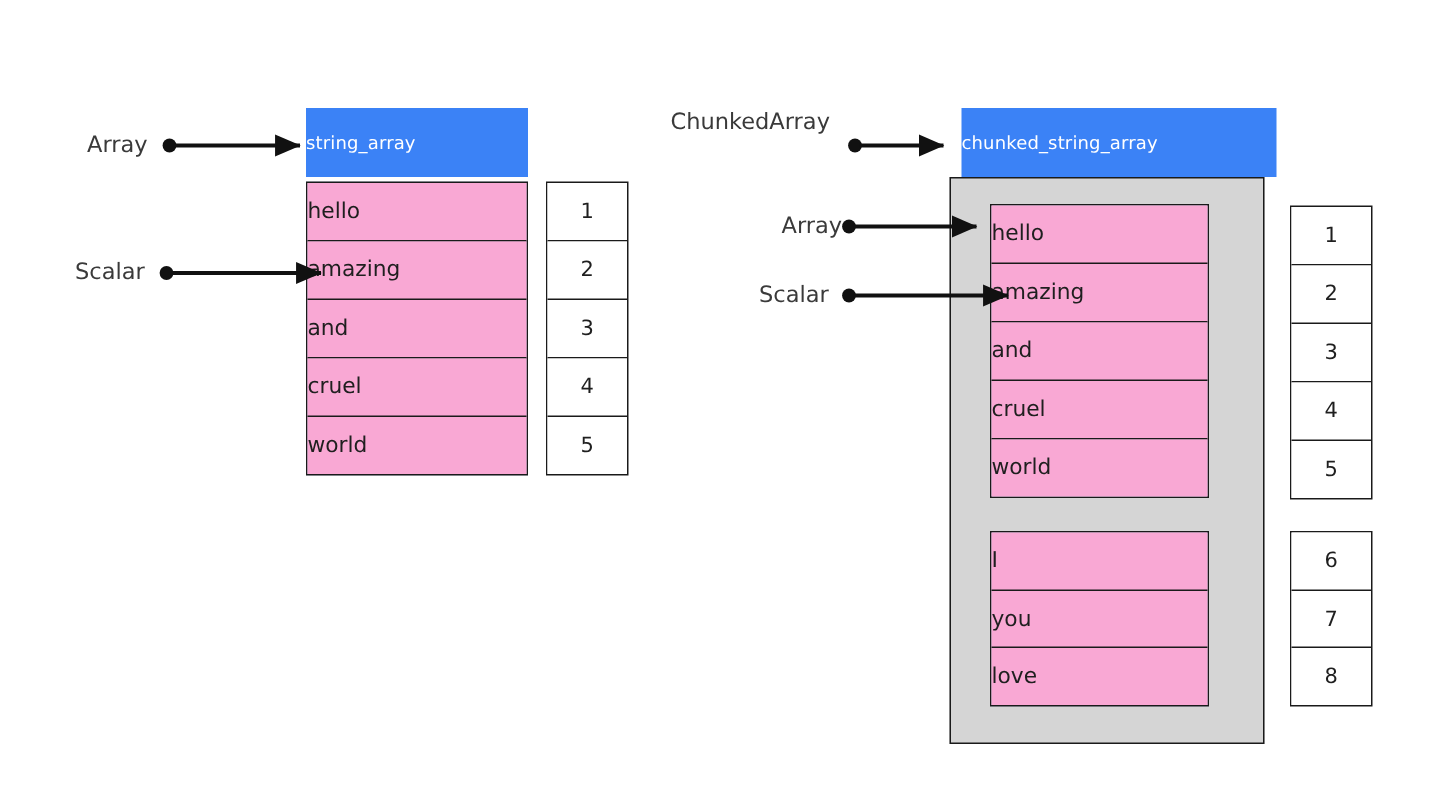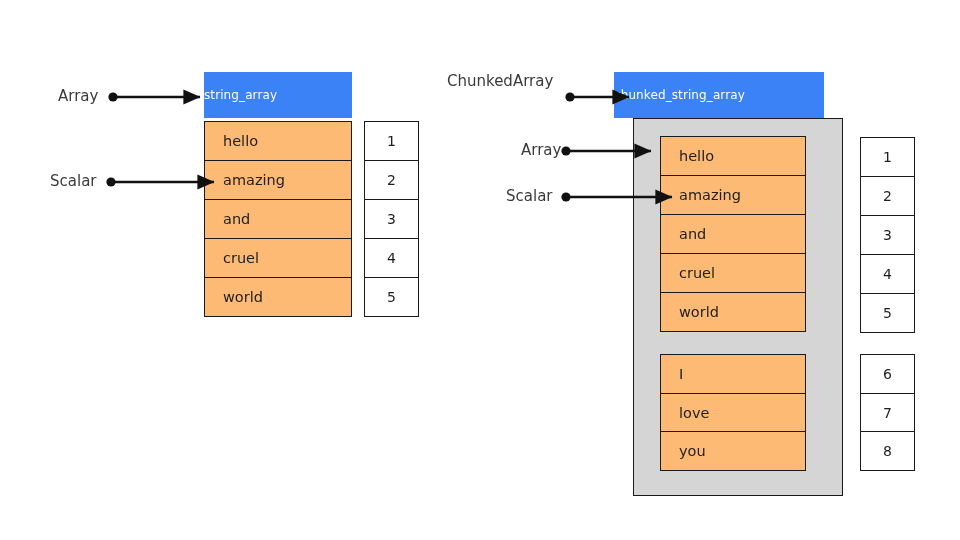--- a/index.html
+++ b/index.html
@@ -40,26 +40,26 @@
   }
 
   
   .blue-stack {
     border: 1px solid #1a1a1a;
     background: #cfdef4;
     display: flex;
     flex-direction: column;
   }
   .blue-cell {
-    background: #fdba74;
+    background: #f9a8d4;
     color: #1f1f1f;
     font-size: 14.5px;
     display: flex;
     align-items: center;
-    padding-left: 18px;
+    padding-left: 0;
     border-bottom: 1px solid #1a1a1a;
     box-sizing: border-box;
     flex: 1 1 0;
   }
   .blue-cell:last-child { border-bottom: none; }
 
   
   .idx-stack {
     border: 1px solid #1a1a1a;
     background: #ffffff;
@@ -119,21 +119,21 @@
     <div class="idx-cell">4</div>
     <div class="idx-cell">5</div>
   </div>
 
   <div class="abs ann-label" style="left:447px; top:74px;">ChunkedArray</div>
 
   <div class="abs ann-label" style="left:521px; top:143px;">Array</div>
 
   <div class="abs ann-label" style="left:506px; top:189px;">Scalar</div>
 
-  <div class="abs title-bar" style="left:614px; top:72px; width:210px; height:46px;">chunked_string_array</div>
+  <div class="abs title-bar" style="left:641px; top:72px; width:210px; height:46px;">chunked_string_array</div>
 
   <div class="abs gray-box" style="left:633px; top:118px; width:210px; height:378px;"></div>
 
   <div class="abs blue-stack" style="left:660px; top:136px; width:146px; height:196px;">
     <div class="blue-cell">hello</div>
     <div class="blue-cell">amazing</div>
     <div class="blue-cell">and</div>
     <div class="blue-cell">cruel</div>
     <div class="blue-cell">world</div>
   </div>
@@ -141,22 +141,22 @@
   <div class="abs idx-stack" style="left:860px; top:137px; width:55px; height:196px;">
     <div class="idx-cell">1</div>
     <div class="idx-cell">2</div>
     <div class="idx-cell">3</div>
     <div class="idx-cell">4</div>
     <div class="idx-cell">5</div>
   </div>
 
   <div class="abs blue-stack" style="left:660px; top:354px; width:146px; height:117px;">
     <div class="blue-cell">I</div>
+    <div class="blue-cell">you</div>
     <div class="blue-cell">love</div>
-    <div class="blue-cell">you</div>
   </div>
 
   <div class="abs idx-stack" style="left:860px; top:354px; width:55px; height:117px;">
     <div class="idx-cell">6</div>
     <div class="idx-cell">7</div>
     <div class="idx-cell">8</div>
   </div>
 
   <svg id="connectors" viewBox="0 0 960 540" xmlns="http://www.w3.org/2000/svg">
     <defs>

